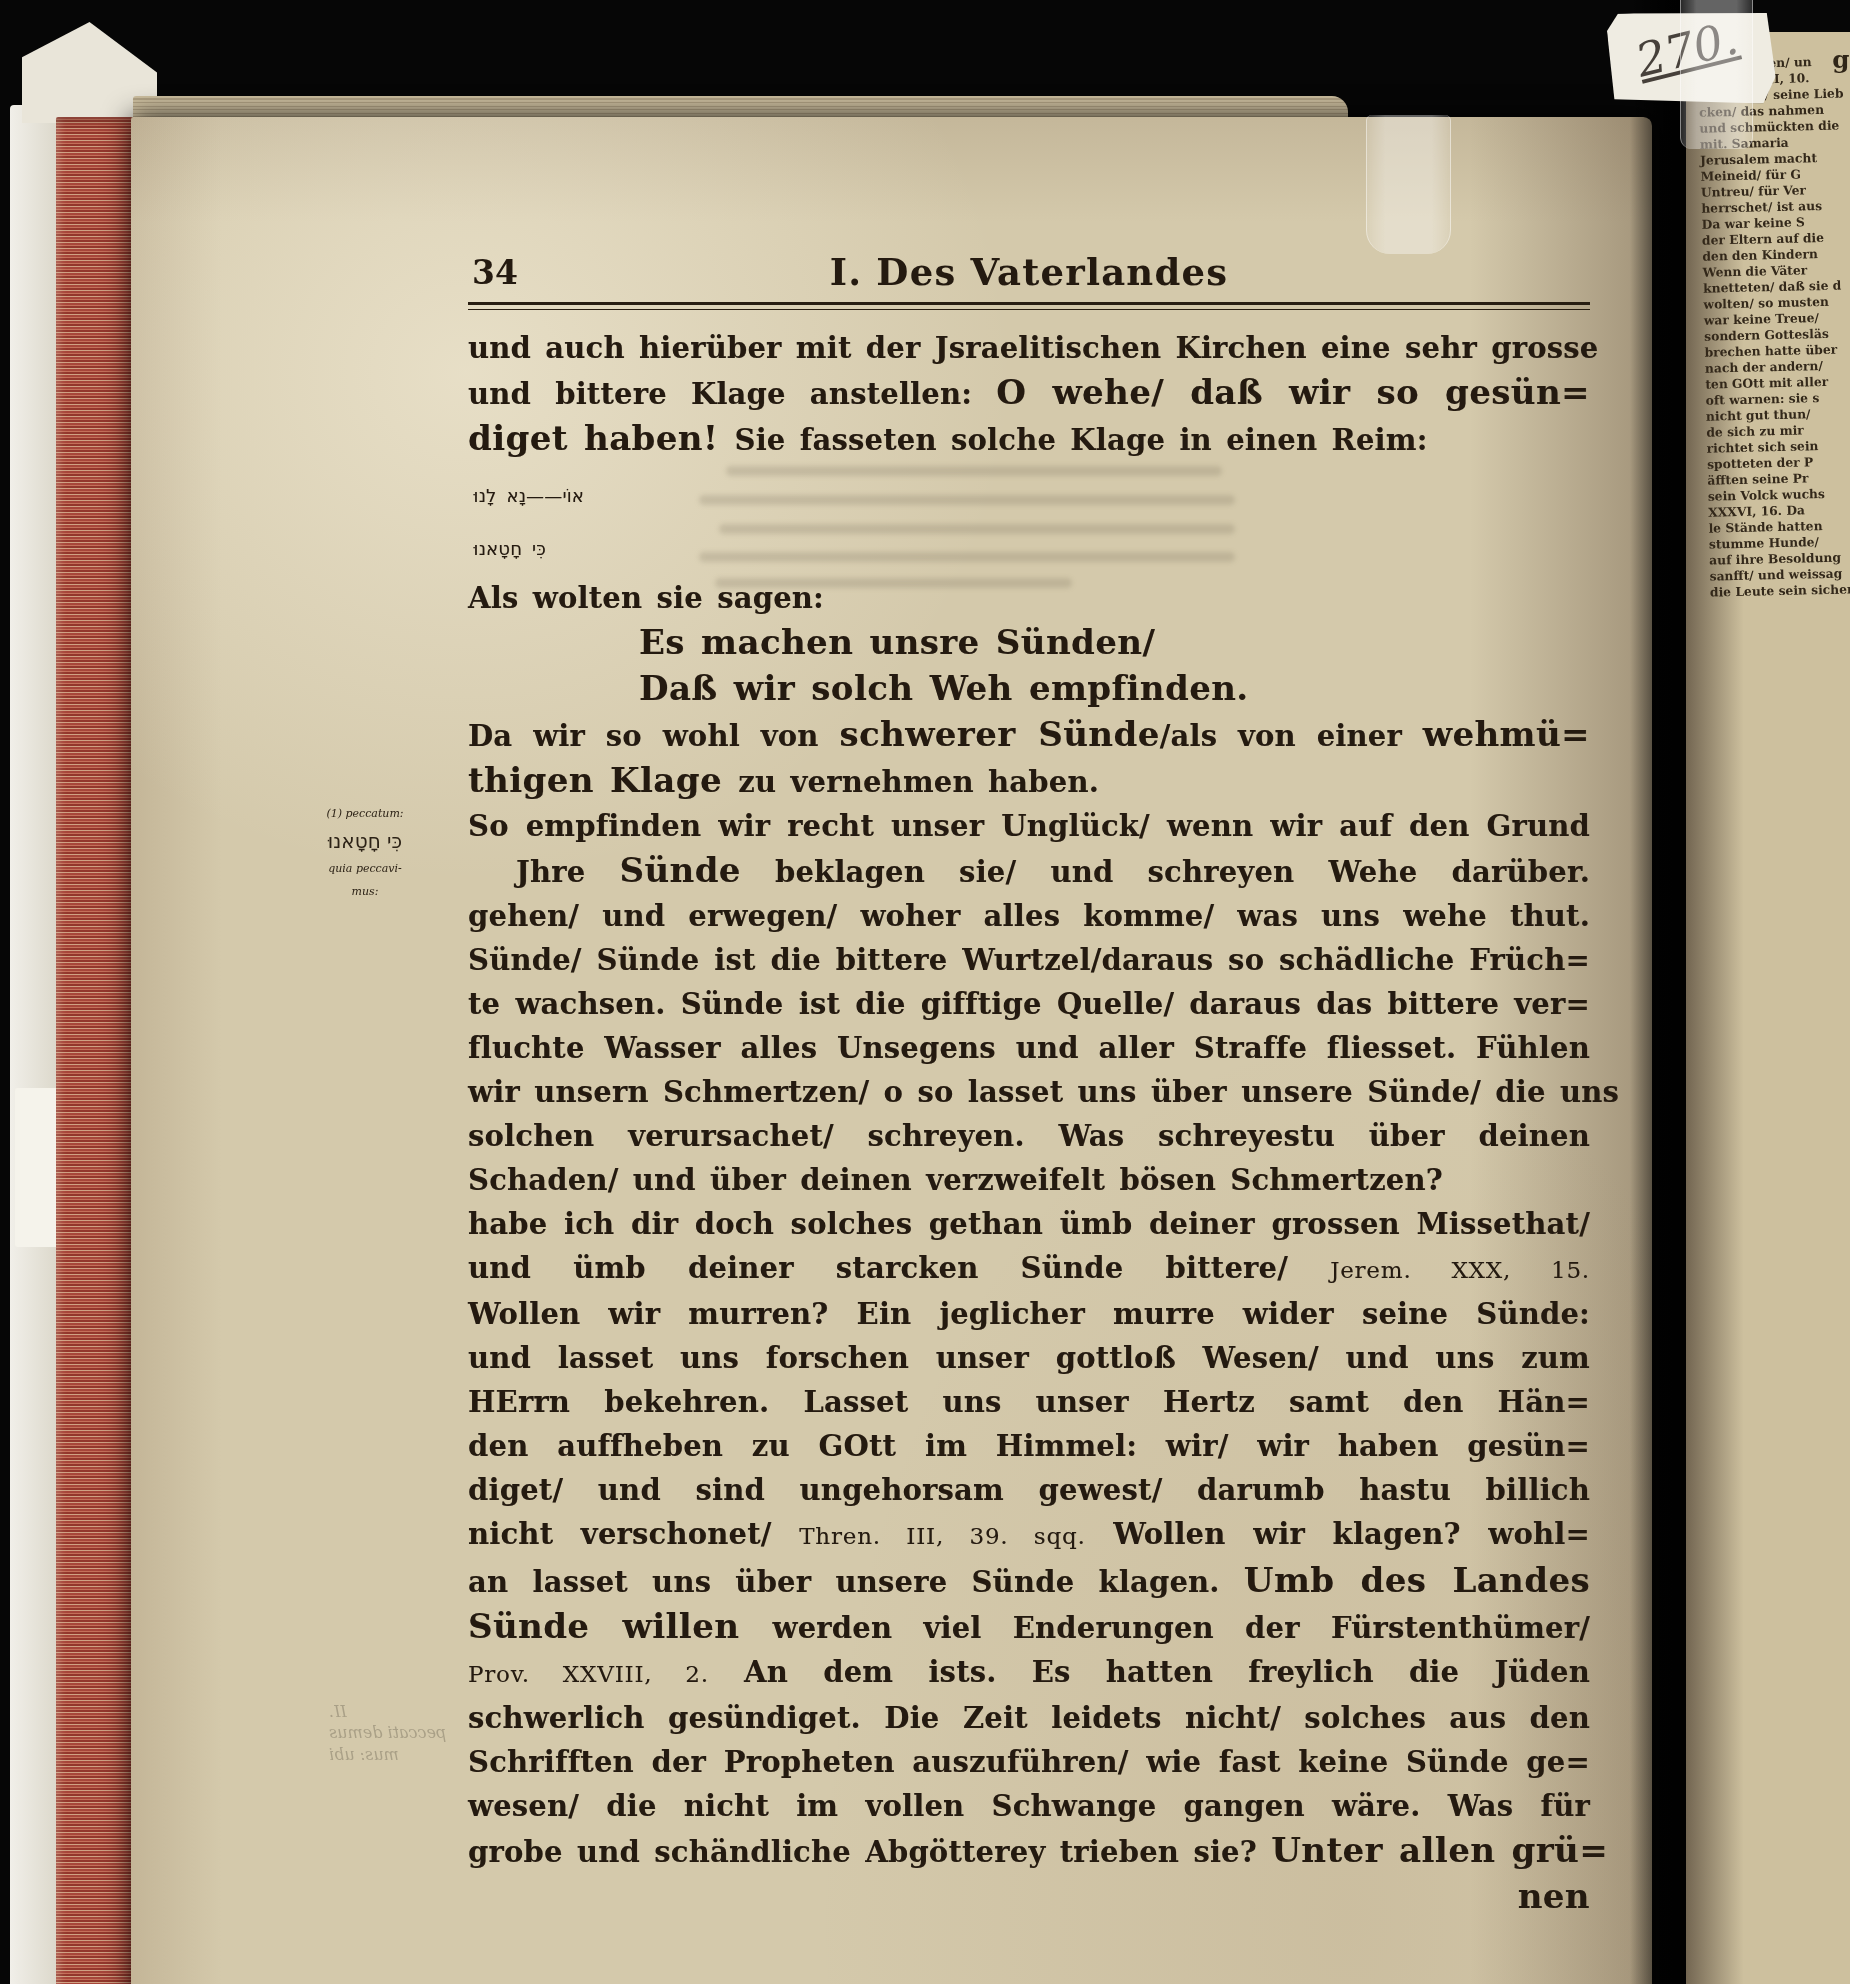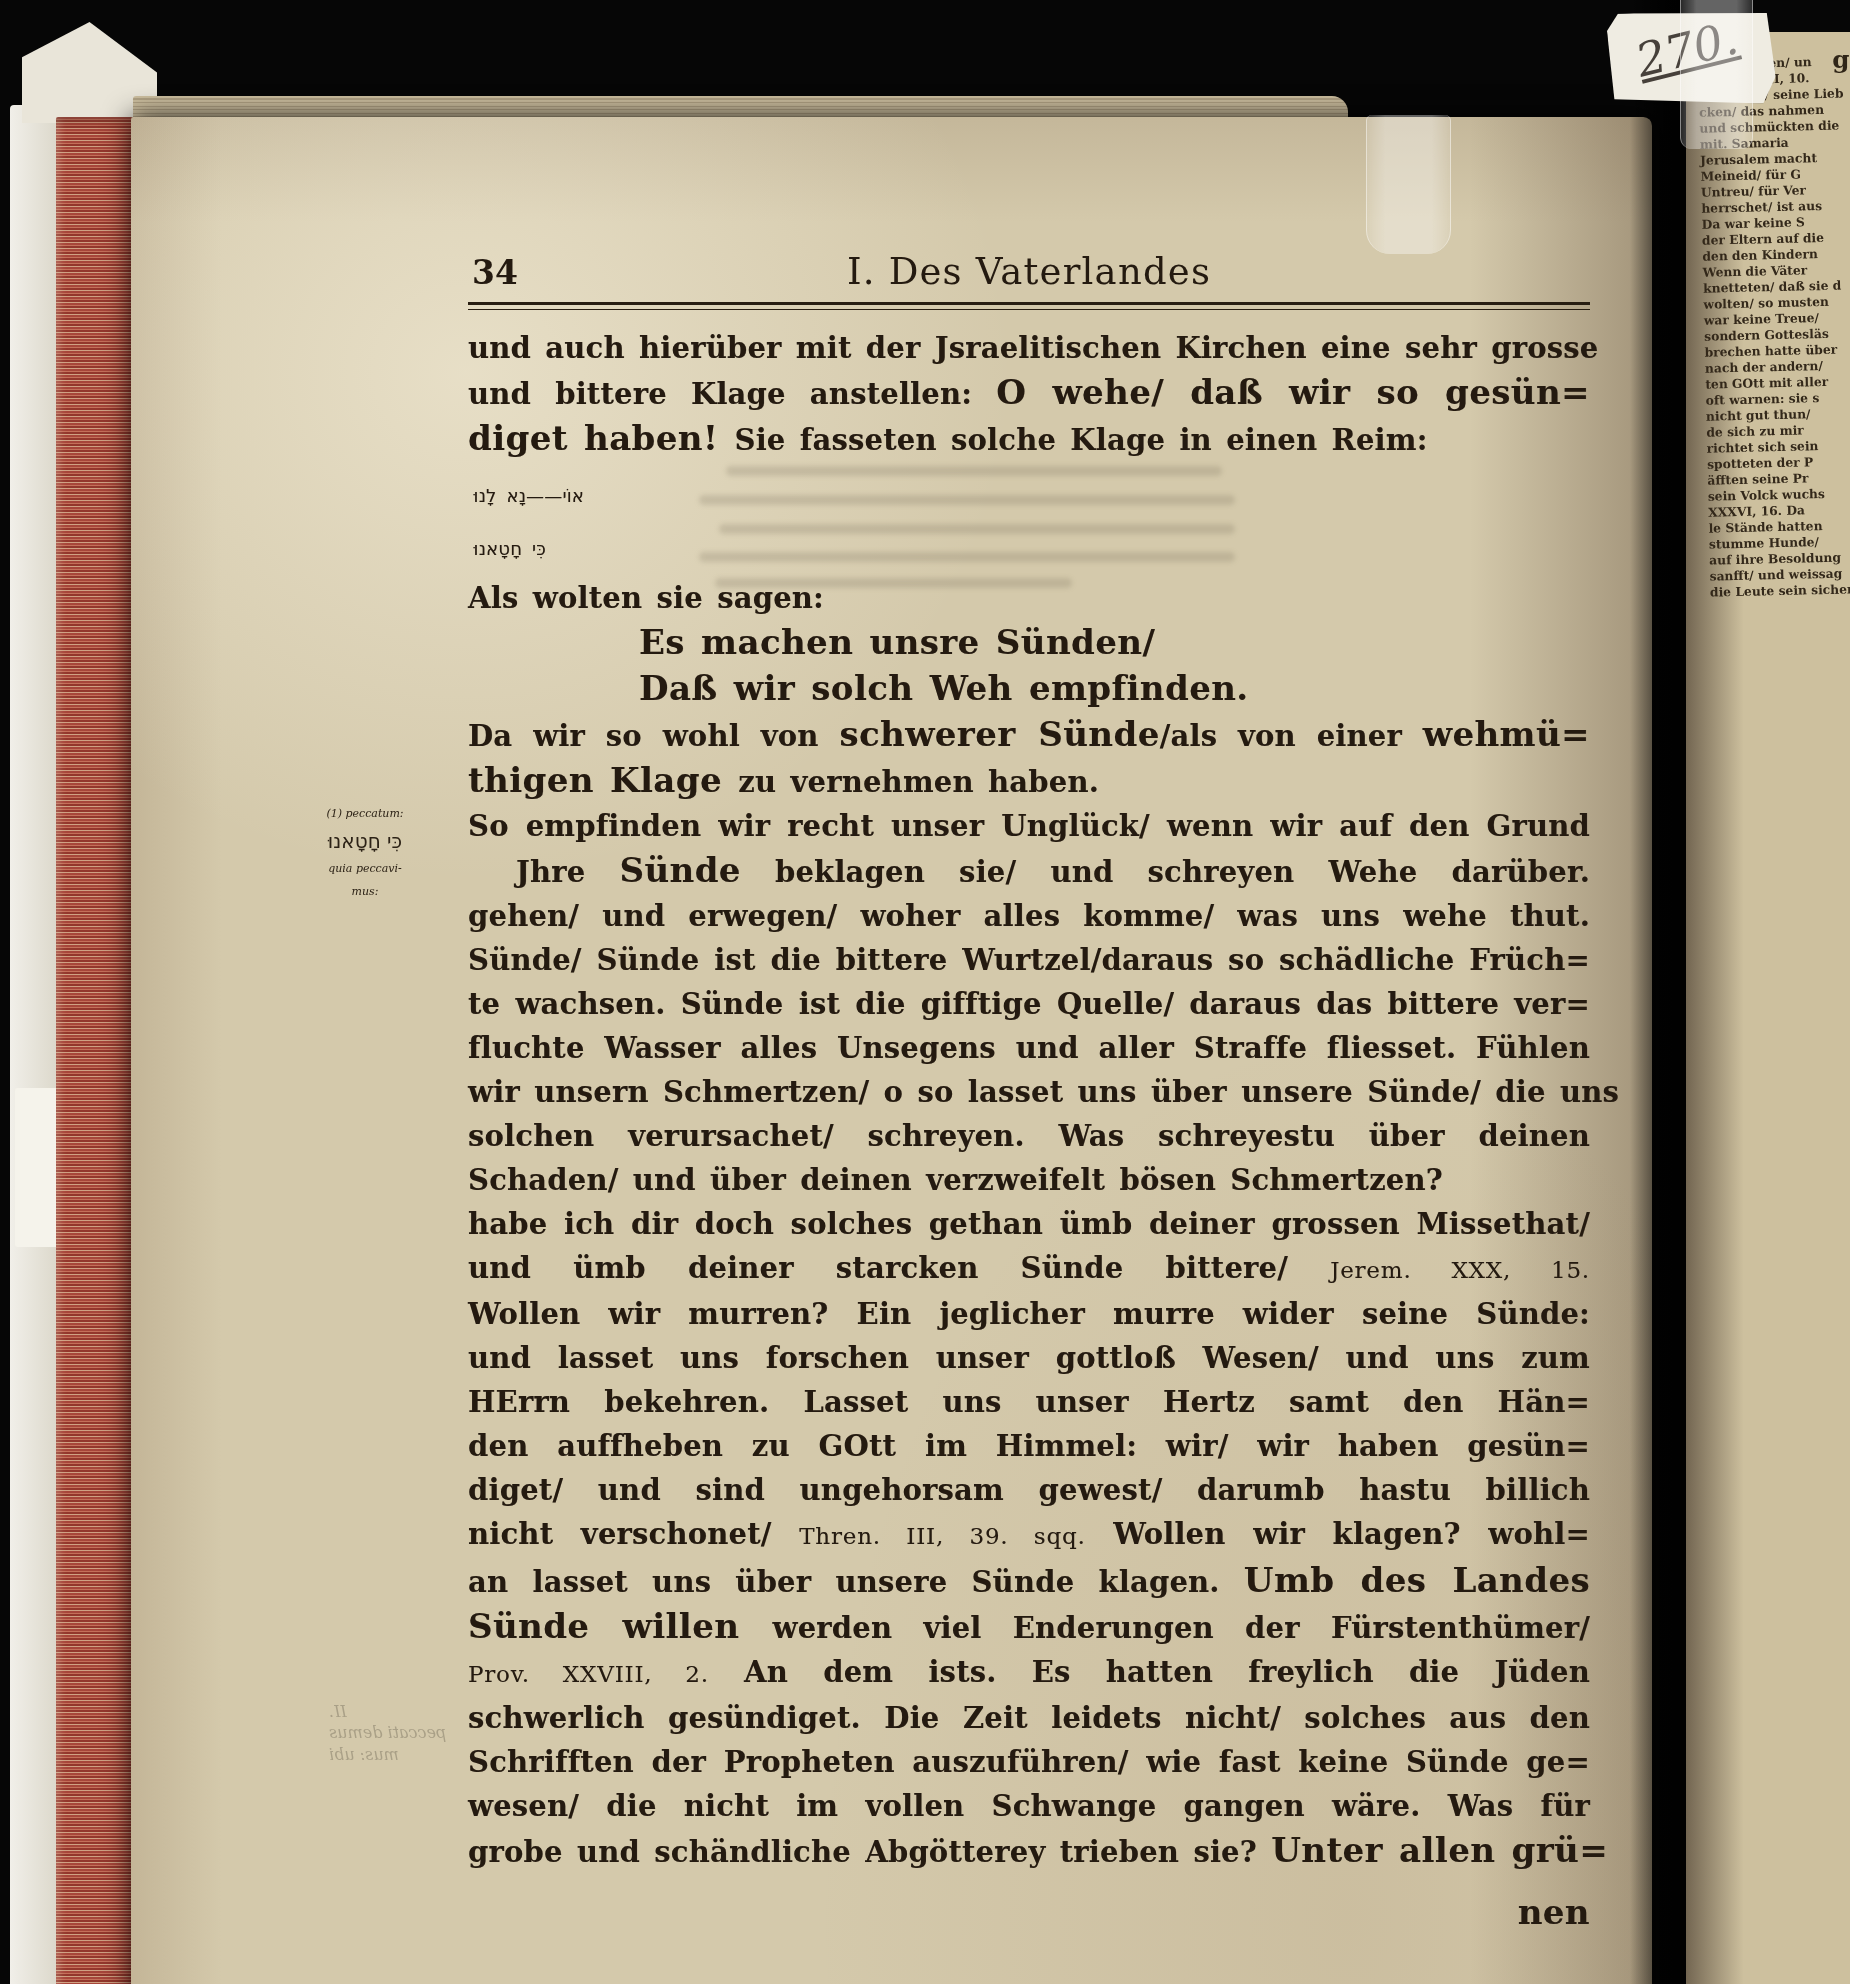--- a/index.html
+++ b/index.html
@@ -28,31 +28,31 @@
       radial-gradient(ellipse 50% 60% at 80% 85%, rgba(140,110,75,0.12), rgba(0,0,0,0) 70%),
       linear-gradient(to right, rgba(110,80,50,0.16), rgba(0,0,0,0) 6%, rgba(0,0,0,0) 88%, rgba(60,38,20,0.30) 99%),
       linear-gradient(to bottom, rgba(100,75,50,0.14), rgba(0,0,0,0) 5%, rgba(0,0,0,0) 92%, rgba(70,50,30,0.22) 100%),
       #d4c9ab;
     border-radius:2.4px 8.7px 14.3px 3.2px;
     box-shadow:0 0 28px rgba(0,0,0,0.85);}
 
   .text-col{position:absolute;left:337px;top:133px;width:1122px;color:#241a10;}
   .header-row{position:relative;height:46px;}
   .page-num{position:absolute;left:4px;top:3.2px;font-size:33px;font-weight:700;}
-  .page-header{text-align:center;font-size:37px;font-weight:400;letter-spacing:1.2px;}
+  .page-header{text-align:center;font-size:37px;font-weight:700;letter-spacing:1.2px;}
   .rule{margin-top:6.4px;height:3.2px;border-top:3.6px solid #281e12;border-bottom:1.6px solid #281e12;}
 
   .body-text{margin-top:16.7px;font-size:29px;line-height:44px;font-weight:700;
              word-spacing:4px;letter-spacing:0.2px;
              text-shadow:0.2px 0.2px 0 rgba(36,26,16,0.35);}
   .bline{white-space:nowrap;}
   .just{text-align:justify;text-align-last:justify;}
   .ind1{padding-left:48px;}
   .ind2{padding-left:171px;}
-  .aright{text-align:right;text-align-last:right;margin-top:16px;}
+  .aright{text-align:right;text-align-last:right;}
   .em{font-size:34px;letter-spacing:0.4px;}
   .rom{font-weight:400;font-size:23px;letter-spacing:0.8px;}
   .heb{font-family:"DejaVu Sans", sans-serif;font-weight:400;font-size:18px;line-height:40px;
        direction:rtl;text-align:left;margin:13.5px 0 7.1px 5.6px;white-space:nowrap;}
 
   .margin-note{position:absolute;left:131px;top:685px;width:206px;text-align:center;color:#2c2216;}
   .mn-lat{font-style:italic;font-size:11px;line-height:23px;}
   .mn-heb{font-family:"DejaVu Sans", sans-serif;font-size:20px;line-height:32px;direction:rtl;}
 
   .ghost{position:absolute;background:rgba(105,95,75,0.20);filter:blur(2.8px);height:10.3px;border-radius:5.6px;}

